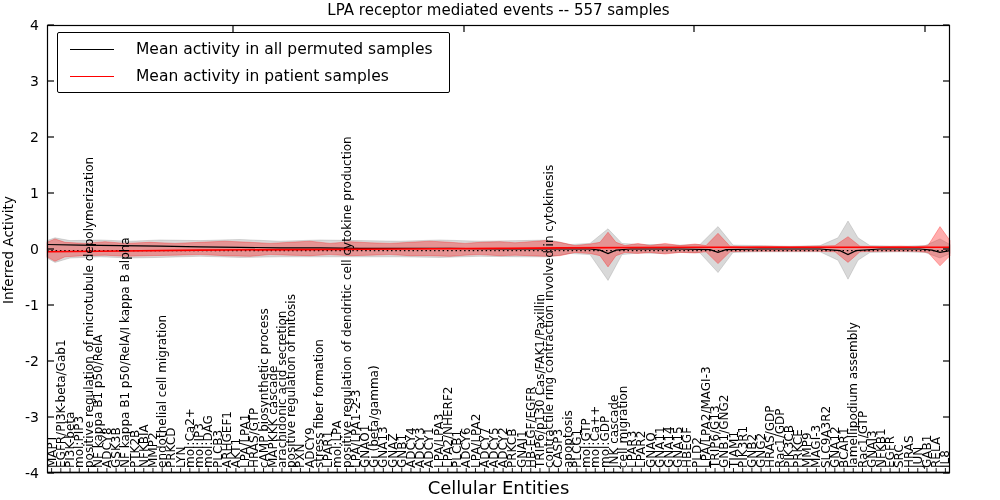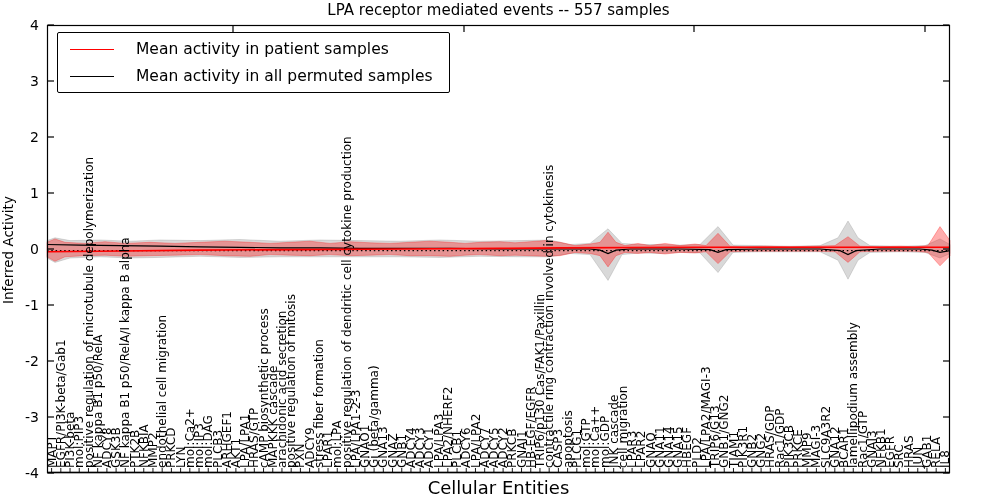--- a/index.html
+++ b/index.html
@@ -256,21 +256,21 @@
       <line x1="926.9642857142857" y1="472.5" x2="926.9642857142857" y2="468" stroke="#000" stroke-width="0.9"></line>
       <text transform="translate(931.0,468) rotate(-90)" text-anchor="start" font-size="12px" fill="#000">GAB1</text>
       <line x1="936.1785714285714" y1="472.5" x2="936.1785714285714" y2="468" stroke="#000" stroke-width="0.9"></line>
       <text transform="translate(940.2,468) rotate(-90)" text-anchor="start" font-size="12px" fill="#000">RELA</text>
       <line x1="945.3928571428571" y1="472.5" x2="945.3928571428571" y2="468" stroke="#000" stroke-width="0.9"></line>
       <text transform="translate(949.4,468) rotate(-90)" text-anchor="start" font-size="12px" fill="#000">IL8</text>
     </svg>
 
   <div class="legend">
     <div class="legend-row">
+      <span class="legend-line" style="border-top-color: rgb(0, 0, 0);"></span>
+      <span>Mean activity in all permuted samples</span>
+    </div>
+    <div class="legend-row">
       <span class="legend-line" style="border-top-color: rgb(255, 0, 0);"></span>
       <span>Mean activity in patient samples</span>
     </div>
-    <div class="legend-row">
-      <span class="legend-line" style="border-top-color: rgb(0, 0, 0);"></span>
-      <span>Mean activity in all permuted samples</span>
-    </div>
   </div>
 </div>
 
 </body></html>

